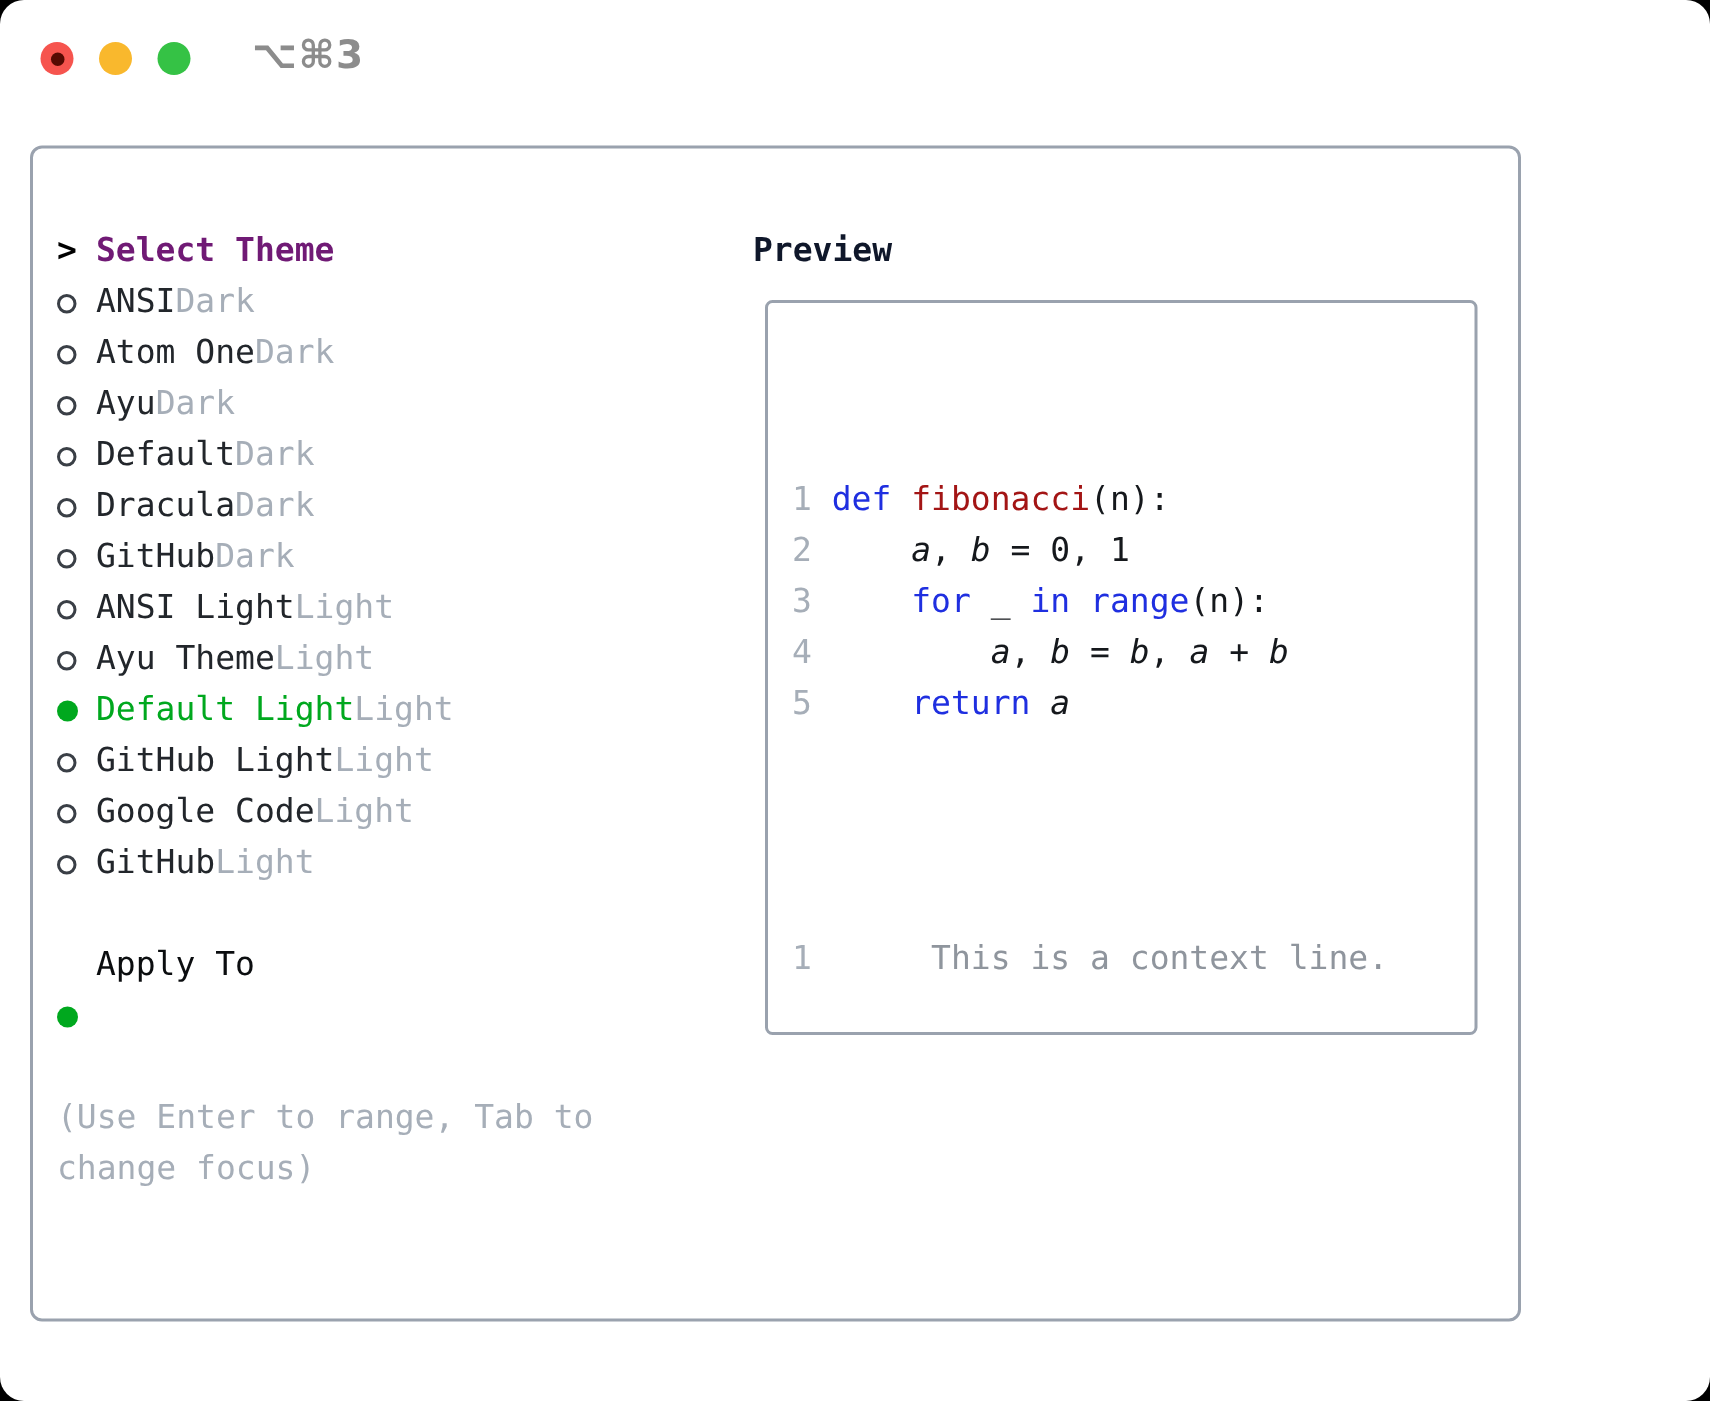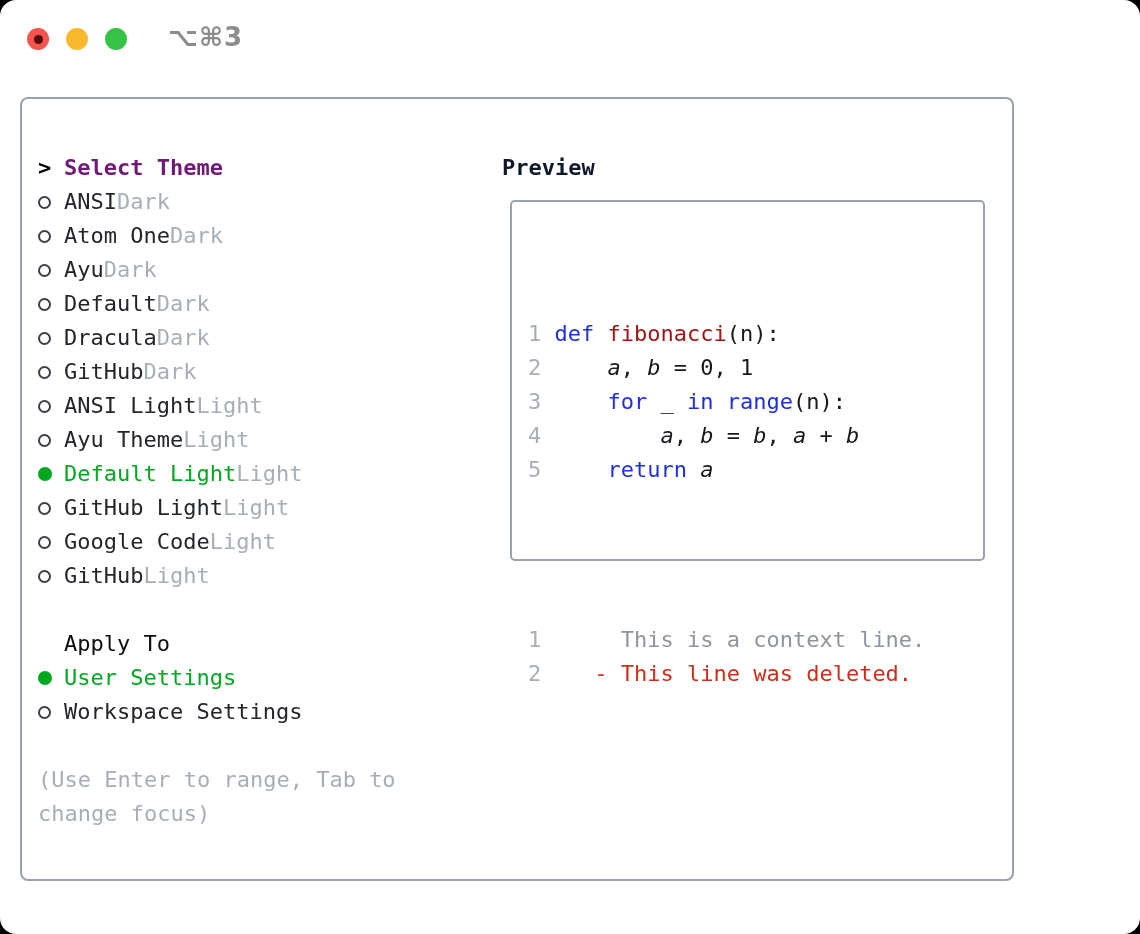--- a/index.html
+++ b/index.html
@@ -45,21 +45,21 @@
   .header-label{font-weight:bold;color:#701a75;}
   .section-title{color:#0b0d0f;}
   .item-name{color:var(--dark-text);}
   .item-name.sel{color:var(--accent-green);}
   .item-variant{color:var(--muted-gray);}
   .spacer-row{height:34px;}
   .hint-line{height:34px;color:var(--muted-gray);white-space:pre;}
   
   .preview-title{position:absolute;left:480px;top:52px;font-size:22px;line-height:34px;font-weight:bold;color:#0f172a;}
   .preview-box{
-    position:absolute;left:488px;top:101px;width:475px;height:361px;
+    position:absolute;left:488px;top:101px;width:475px;height:490px;
     box-sizing:border-box;border:2px solid var(--border-gray);border-radius:5px;background:#fff;
   }
   .code{position:absolute;left:16px;top:47px;font-size:22px;line-height:34px;white-space:pre;color:var(--code-text);}
   .code-line,.diff-line{height:34px;white-space:pre;}
   .diff-block{margin-top:68px;}
   .ln{color:var(--muted-gray);}
   .k{color:var(--keyword-blue);}
   .f{color:var(--function-red);}
   .v{color:var(--code-text);font-style:italic;}
   .p{color:var(--code-text);}
@@ -104,35 +104,34 @@
           <div class="row"><span class="marker"><span class="radio"></span></span><span class="item-name">GitHub</span> <span class="item-variant">Light</span></div>
         </div>
 
       <div class="spacer-row"></div>
 
       <div class="row">
         <span class="marker"></span><span class="section-title">Apply To</span>
       </div>
 
       <div id="apply-list">
-          <div class="row"><span class="marker"><span class="radio sel"></span></span><span class="item-name sel">User Settings</span></div>
-          <div class="row"><span class="marker"><span class="radio"></span></span><span class="item-name">Workspace Settings</span></div>
+          <div class="row"><span class="marker"><span class="radio sel"></span></span></div>
         </div>
 
       <div class="spacer-row"></div>
 
       <div id="hint-block">
           <div class="hint-line">(Use Enter to range, Tab to</div>
           <div class="hint-line">change focus)</div>
         </div>
     </div>
 
     <div class="preview-title">Preview</div>
 
     <div class="preview-box">
       <div class="code">
         <div id="code-block"><div class="code-line"><span class="ln">1</span> <span class="k">def</span><span class="p"> </span><span class="f">fibonacci</span><span class="p">(n):</span></div><div class="code-line"><span class="ln">2</span> <span class="p">    </span><span class="v">a</span><span class="p">, </span><span class="v">b</span><span class="p"> = 0, 1</span></div><div class="code-line"><span class="ln">3</span> <span class="p">    </span><span class="k">for</span><span class="p"> _ </span><span class="k">in</span><span class="p"> </span><span class="k">range</span><span class="p">(n):</span></div><div class="code-line"><span class="ln">4</span> <span class="p">        </span><span class="v">a</span><span class="p">, </span><span class="v">b</span><span class="p"> = </span><span class="v">b</span><span class="p">, </span><span class="v">a</span><span class="p"> + </span><span class="v">b</span></div><div class="code-line"><span class="ln">5</span> <span class="p">    </span><span class="k">return</span><span class="p"> </span><span class="v">a</span></div></div>
-        <div id="diff-block" class="diff-block"><div class="diff-line"><span class="ln">1</span><span class="ctx">      This is a context line.</span></div><div class="diff-line"><span class="ln">2</span><span class="del">    - This line was deleted.</span></div></div>
+        <div id="diff-block" class="diff-block"><div class="diff-line"><span class="ln">1</span><span class="ctx">      This is a context line.</span></div></div>
       </div>
     </div>
 
   </div>
 </div>
 
 </body></html>

